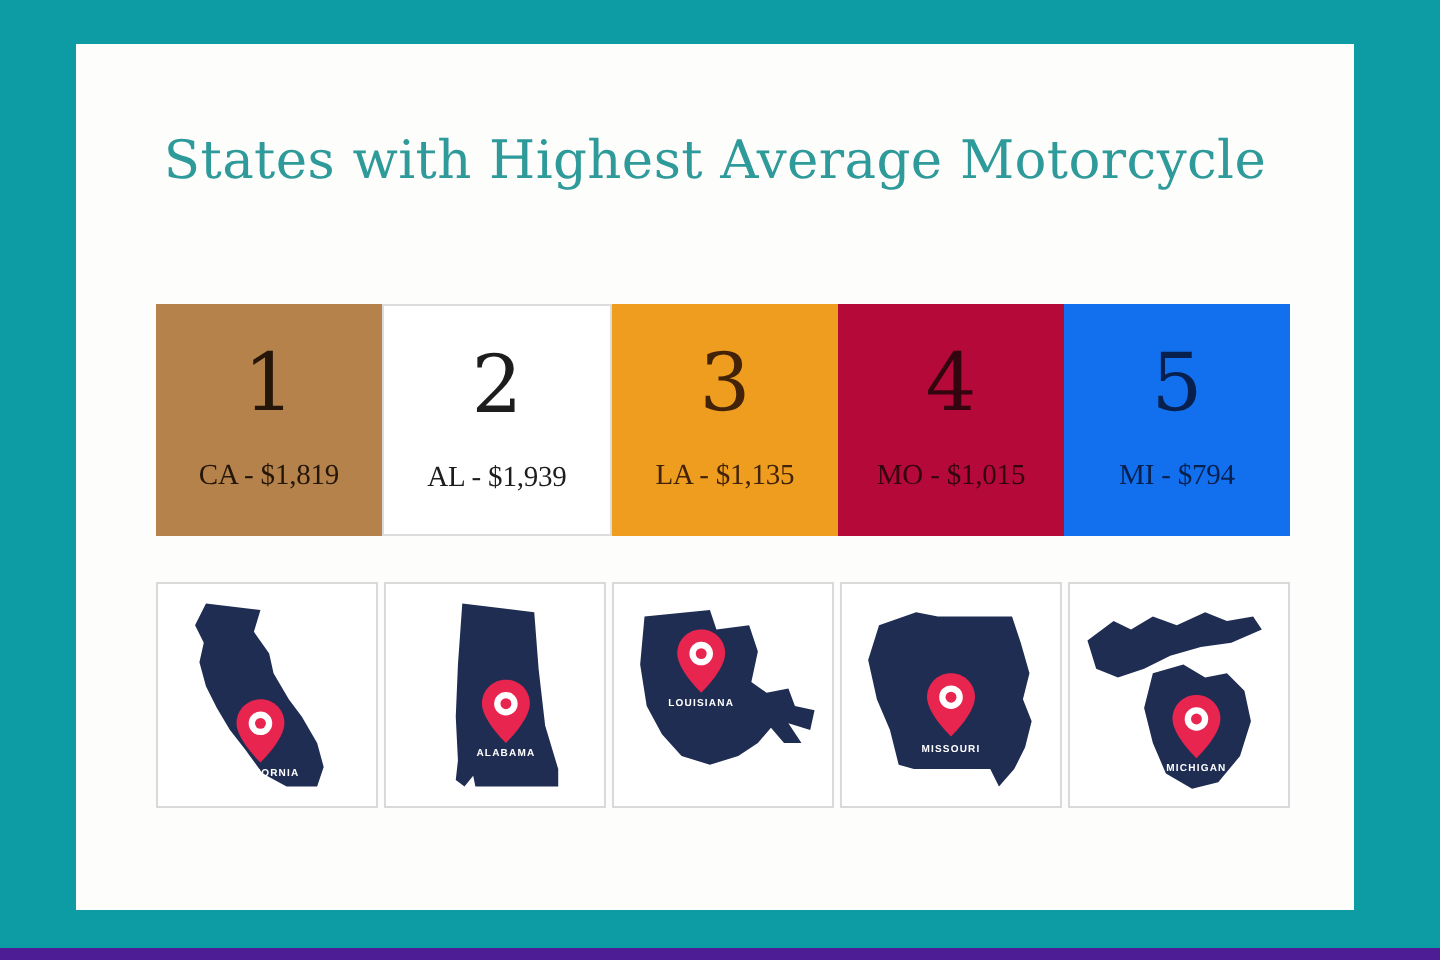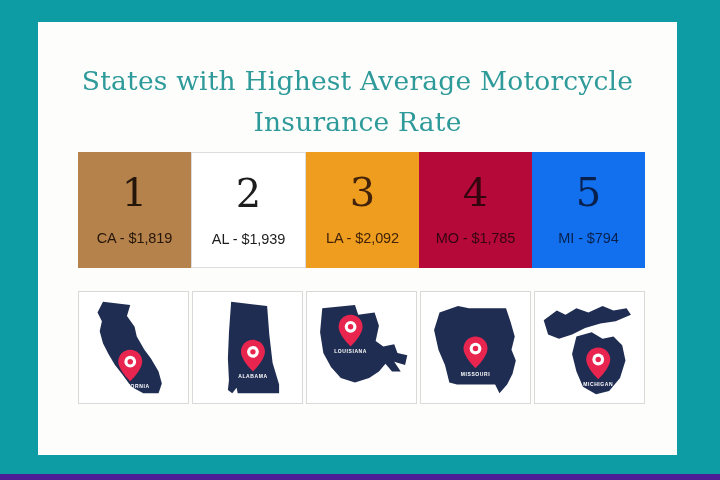--- a/index.html
+++ b/index.html
@@ -75,21 +75,21 @@
     overflow: hidden;
   }
   .rank-num {
     font-family: "DejaVu Serif", "Liberation Serif", serif;
     font-size: 40px;
     line-height: 44px;
     margin-top: 18px;
     font-weight: 400;
   }
   .rank-label {
-    font-family: Liberation Sans, sans-serif;
+    font-family: Liberation Serif, serif;
     font-size: 14.5px;
     line-height: 17px;
     margin-top: 16px;
     white-space: nowrap;
     letter-spacing: -0.1px;
   }
 
   
   .map-row {
     position: absolute;
@@ -127,43 +127,42 @@
 </head>
 <body>
 
 <div id="infographic">
 
   <div class="teal-frame" style="background: rgb(14, 156, 164);"></div>
   <div class="inner-card" style="background: rgb(253, 253, 252);"></div>
 
   <div class="title-block" style="color: rgb(46, 154, 154);">
     <span class="title-line">States with Highest Average Motorcycle</span>
-    <span class="title-line">Insurance Rate</span>
   </div>
 
   <div class="rank-row">
 
     <div class="rank-cell" style="background: rgb(181, 130, 76); color: rgb(36, 22, 8);">
       <div class="rank-num">1</div>
       <div class="rank-label">CA - $1,819</div>
     </div>
 
     <div class="rank-cell" style="background: rgb(255, 255, 255); color: rgb(29, 29, 29); border: 1px solid rgb(220, 220, 220);">
       <div class="rank-num">2</div>
       <div class="rank-label">AL - $1,939</div>
     </div>
 
     <div class="rank-cell" style="background: rgb(238, 157, 30); color: rgb(66, 35, 10);">
       <div class="rank-num">3</div>
-      <div class="rank-label">LA - $2,092</div>
+      <div class="rank-label">LA - $1,135</div>
     </div>
 
     <div class="rank-cell" style="background: rgb(181, 9, 58); color: rgb(51, 5, 15);">
       <div class="rank-num">4</div>
-      <div class="rank-label">MO - $1,785</div>
+      <div class="rank-label">MO - $1,015</div>
     </div>
 
     <div class="rank-cell" style="background: rgb(18, 112, 238); color: rgb(8, 32, 77);">
       <div class="rank-num">5</div>
       <div class="rank-label">MI - $794</div>
     </div>
 
   </div>
 
   <div class="map-row">

